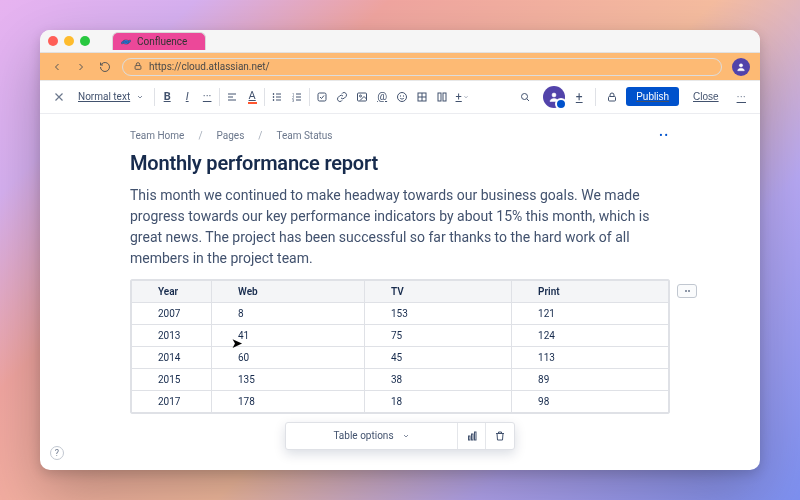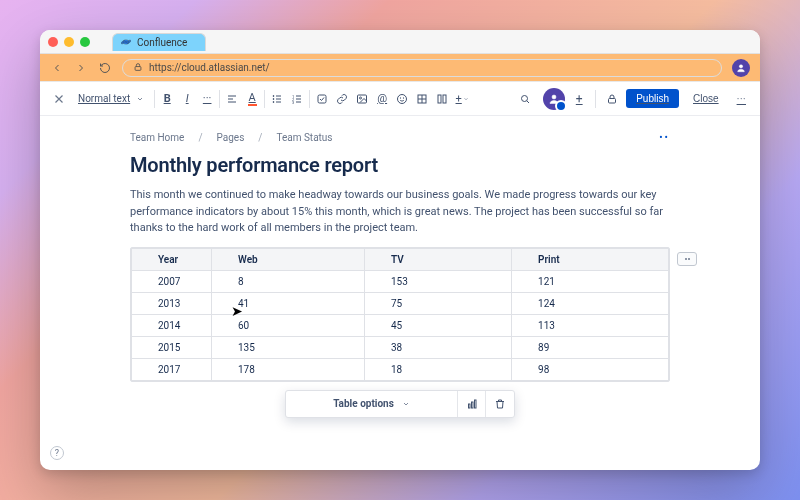--- a/index.html
+++ b/index.html
@@ -18,21 +18,21 @@
   }
   
   .mac-bar {
     height:24px; background:#f6f6f6; border-bottom:1px solid #e1e1e1;
     display:flex; align-items:center; padding:0 8px; gap:6px;
   }
   .traffic { display:flex; gap:6px; }
   .traffic span { width:10px; height:10px; border-radius:50%; display:inline-block;}
   .tr-close{background:#ff5f57}.tr-min{background:#febc2e}.tr-max{background:#28c840}
   .tab {
-    margin-left:16px; background:#7dd3fc; border:1px solid #d9d9d9; border-bottom:none;
+    margin-left:16px; background:#ec4899; border:1px solid #d9d9d9; border-bottom:none;
     border-radius:6px 6px 0 0; padding:3px 18px 3px 8px; display:flex; align-items:center; gap:6px;
     font-size:10px; color:#333;
   }
   .conf-logo {width:10px;height:10px;display:inline-block;position:relative}
   .conf-logo svg{width:10px;height:10px}
   
   .addr {
     height:28px; background:#fdba74; border-bottom:1px solid #e8e8e8;
     display:flex; align-items:center; padding:0 10px; gap:10px; color:#565656;
   }
@@ -59,35 +59,35 @@
   .close-btn{background:none;border:none;font-size:10px;color:#42526e;cursor:pointer;padding:4px 6px}
   .more{font-size:12px;color:#8993a4;padding:0 4px;cursor:pointer}
   
   .doc-scroll{flex:1 1 auto;overflow:auto;position:relative}
   .doc{width:540px;margin:0 auto;padding:16px 0 30px 0;}
   .crumbs{font-size:10px;color:#6b778c;display:flex;align-items:center;gap:14px}
   .crumbs a{color:#6b778c;text-decoration:none}
   .crumbs-sep{color:#a5adba}
   .crumbs .dots{margin-left:auto;color:#0052cc;letter-spacing:2px}
   h1.title{font-size:20px;color:#172b4d;font-weight:600;margin:10px 0 10px 0;letter-spacing:-0.01em}
-  p.para{font-size:11px;color:#42526e;line-height:1.5;margin-bottom:10px}
+  p.para{font-size:14px;color:#42526e;line-height:1.5;margin-bottom:10px}
   .table-wrap{position:relative;border:1px solid #dfe1e6;border-radius:2px}
   .table-handle{position:absolute;top:4px;right:-28px;width:20px;height:14px;border:1px solid #c1c7d0;border-radius:3px;background:#fafbfc;display:flex;align-items:center;justify-content:center;gap:1px}
   .table-handle span{width:2px;height:2px;background:#6b778c;border-radius:50%}
   table.data{border-collapse:collapse;width:100%;font-size:10px;color:#172b4d}
   table.data th,table.data td{border:1px solid #dfe1e6;padding:5px 26px;text-align:left}
   table.data th{background:#f4f5f7;font-weight:600;color:#172b4d}
   table.data th:first-child,table.data td:first-child{width:80px}
   
   .cursor{position:absolute;left:100px;top:55px;font-size:14px;color:#000;pointer-events:none}
   
   .table-tools{
     margin:0 auto; width:230px; background:#fff; border:1px solid #dfe1e6; border-radius:3px;
     box-shadow:0 4px 12px rgba(9,30,66,.15);
-    display:flex; align-items:flex-end; height:28px;margin-top:8px;font-weight:bold;
+    display:flex; align-items:flex-end; height:28px;margin-top:8px;
   }
   .table-tools .opt{flex:1 1 auto;display:flex;align-items:center;justify-content:center;gap:8px;font-size:10px;color:#42526e;cursor:pointer;border-right:1px solid #e4e6ea;height:100%}
   .table-tools .ic{width:28px;height:100%;display:flex;align-items:center;justify-content:center;color:#42526e;cursor:pointer;border-right:1px solid #e4e6ea}
   .table-tools .ic:last-child{border-right:none}
   
   .mac-spacer{flex:1}
   
   svg{stroke:currentColor}
   
   .doc-scroll::-webkit-scrollbar{display:none}

